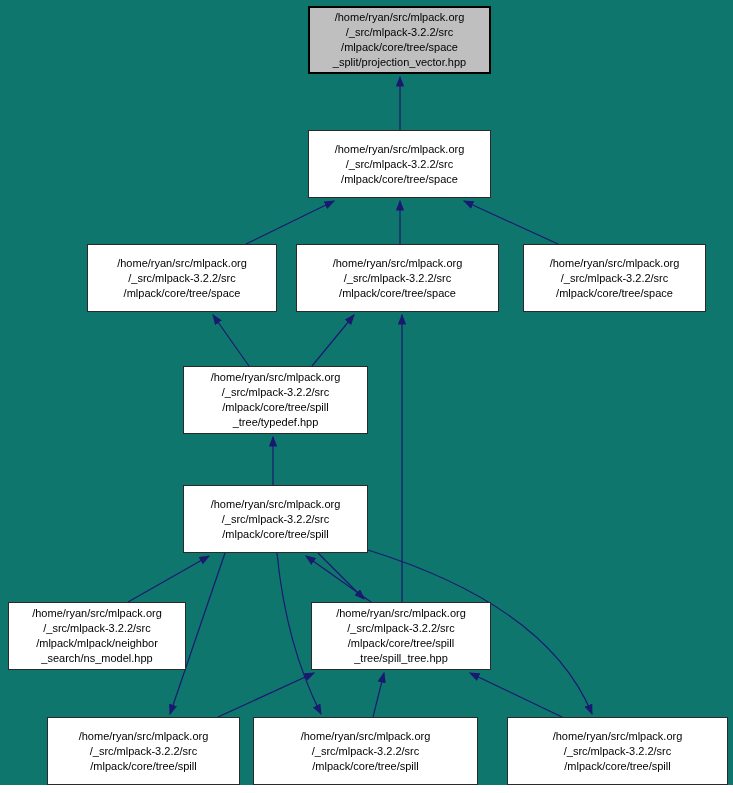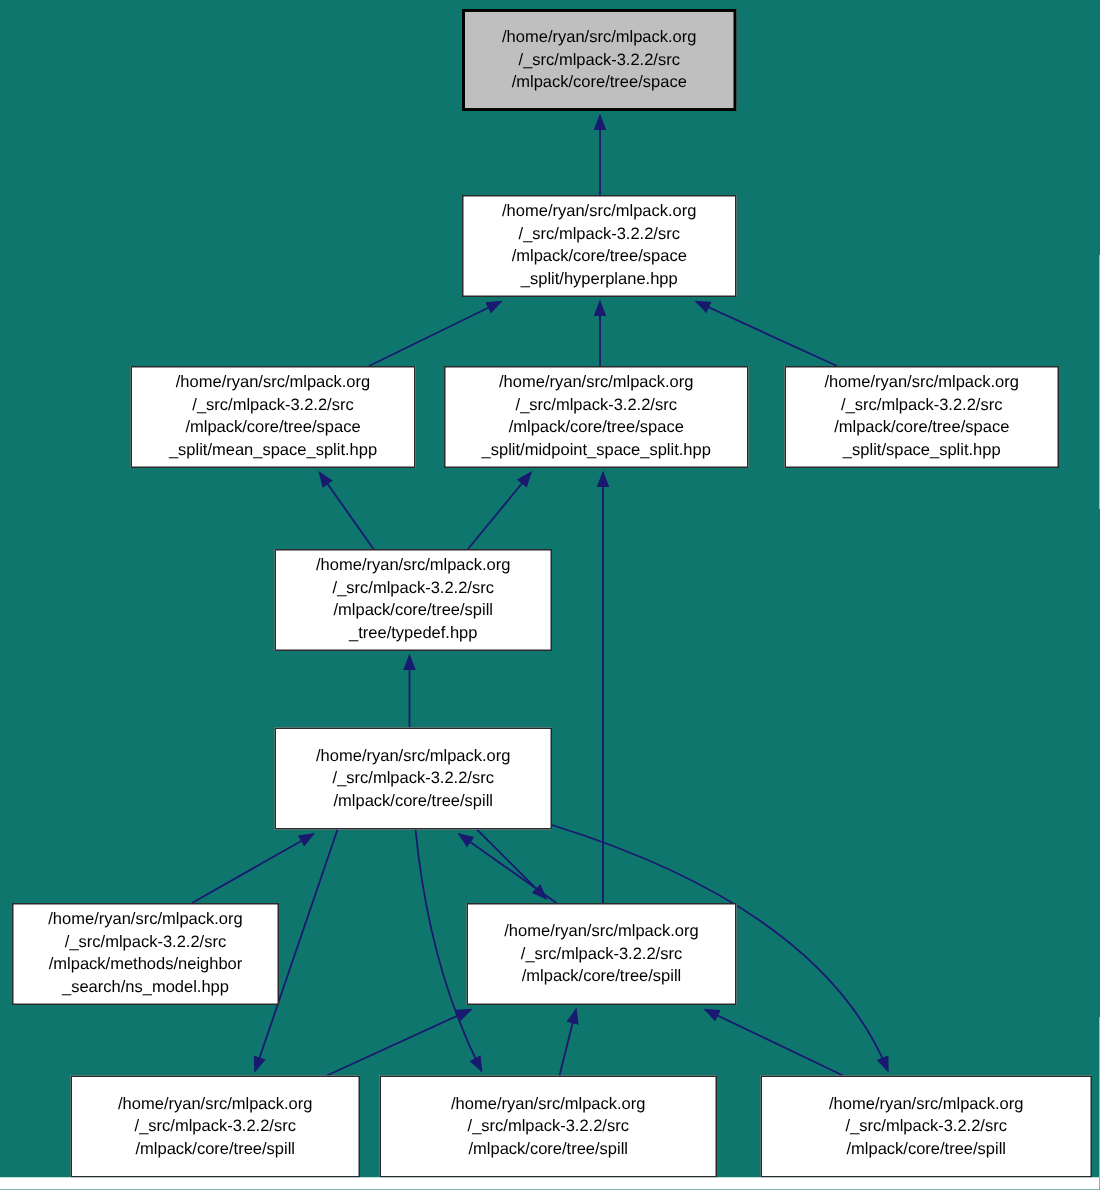--- a/index.html
+++ b/index.html
@@ -60,66 +60,64 @@
         <path d="M318,553 L364,599" stroke="#191970" stroke-width="1.2" marker-end="url(#arrow)"></path>
         <path d="M218,717 L314,673" stroke="#191970" stroke-width="1.2" marker-end="url(#arrow)"></path>
         <path d="M373,717 L384,673" stroke="#191970" stroke-width="1.2" marker-end="url(#arrow)"></path>
         <path d="M562,717 L470,673" stroke="#191970" stroke-width="1.2" marker-end="url(#arrow)"></path>
       </g>
   </svg>
 <div class="node root" style="left: 308px; top: 6px; width: 183px; height: 68px;">
       <span>/home/ryan/src/mlpack.org</span>
       <span>/_src/mlpack-3.2.2/src</span>
       <span>/mlpack/core/tree/space</span>
+      <span>_split/projection_vector.hpp</span>
     </div>
     <div class="node" style="left: 308px; top: 130px; width: 183px; height: 68px;">
       <span>/home/ryan/src/mlpack.org</span>
       <span>/_src/mlpack-3.2.2/src</span>
       <span>/mlpack/core/tree/space</span>
-      <span>_split/hyperplane.hpp</span>
     </div>
     <div class="node" style="left: 87px; top: 244px; width: 190px; height: 68px;">
       <span>/home/ryan/src/mlpack.org</span>
       <span>/_src/mlpack-3.2.2/src</span>
       <span>/mlpack/core/tree/space</span>
-      <span>_split/mean_space_split.hpp</span>
     </div>
     <div class="node" style="left: 296px; top: 244px; width: 203px; height: 68px;">
       <span>/home/ryan/src/mlpack.org</span>
       <span>/_src/mlpack-3.2.2/src</span>
       <span>/mlpack/core/tree/space</span>
-      <span>_split/midpoint_space_split.hpp</span>
     </div>
     <div class="node" style="left: 523px; top: 244px; width: 183px; height: 68px;">
       <span>/home/ryan/src/mlpack.org</span>
       <span>/_src/mlpack-3.2.2/src</span>
       <span>/mlpack/core/tree/space</span>
-      <span>_split/space_split.hpp</span>
     </div>
     <div class="node" style="left: 183px; top: 366px; width: 185px; height: 68px;">
       <span>/home/ryan/src/mlpack.org</span>
       <span>/_src/mlpack-3.2.2/src</span>
       <span>/mlpack/core/tree/spill</span>
       <span>_tree/typedef.hpp</span>
     </div>
     <div class="node" style="left: 183px; top: 485px; width: 185px; height: 68px;">
       <span>/home/ryan/src/mlpack.org</span>
       <span>/_src/mlpack-3.2.2/src</span>
       <span>/mlpack/core/tree/spill</span>
     </div>
     <div class="node" style="left: 8px; top: 602px; width: 178px; height: 68px;">
       <span>/home/ryan/src/mlpack.org</span>
       <span>/_src/mlpack-3.2.2/src</span>
-      <span>/mlpack/methods/neighbor</span>
+      <span>/mlpack/mlpack/neighbor</span>
       <span>_search/ns_model.hpp</span>
     </div>
     <div class="node" style="left: 311px; top: 602px; width: 180px; height: 68px;">
       <span>/home/ryan/src/mlpack.org</span>
       <span>/_src/mlpack-3.2.2/src</span>
       <span>/mlpack/core/tree/spill</span>
+      <span>_tree/spill_tree.hpp</span>
     </div>
     <div class="node" style="left: 47px; top: 717px; width: 193px; height: 68px;">
       <span>/home/ryan/src/mlpack.org</span>
       <span>/_src/mlpack-3.2.2/src</span>
       <span>/mlpack/core/tree/spill</span>
     </div>
     <div class="node" style="left: 253px; top: 717px; width: 225px; height: 68px;">
       <span>/home/ryan/src/mlpack.org</span>
       <span>/_src/mlpack-3.2.2/src</span>
       <span>/mlpack/core/tree/spill</span>

